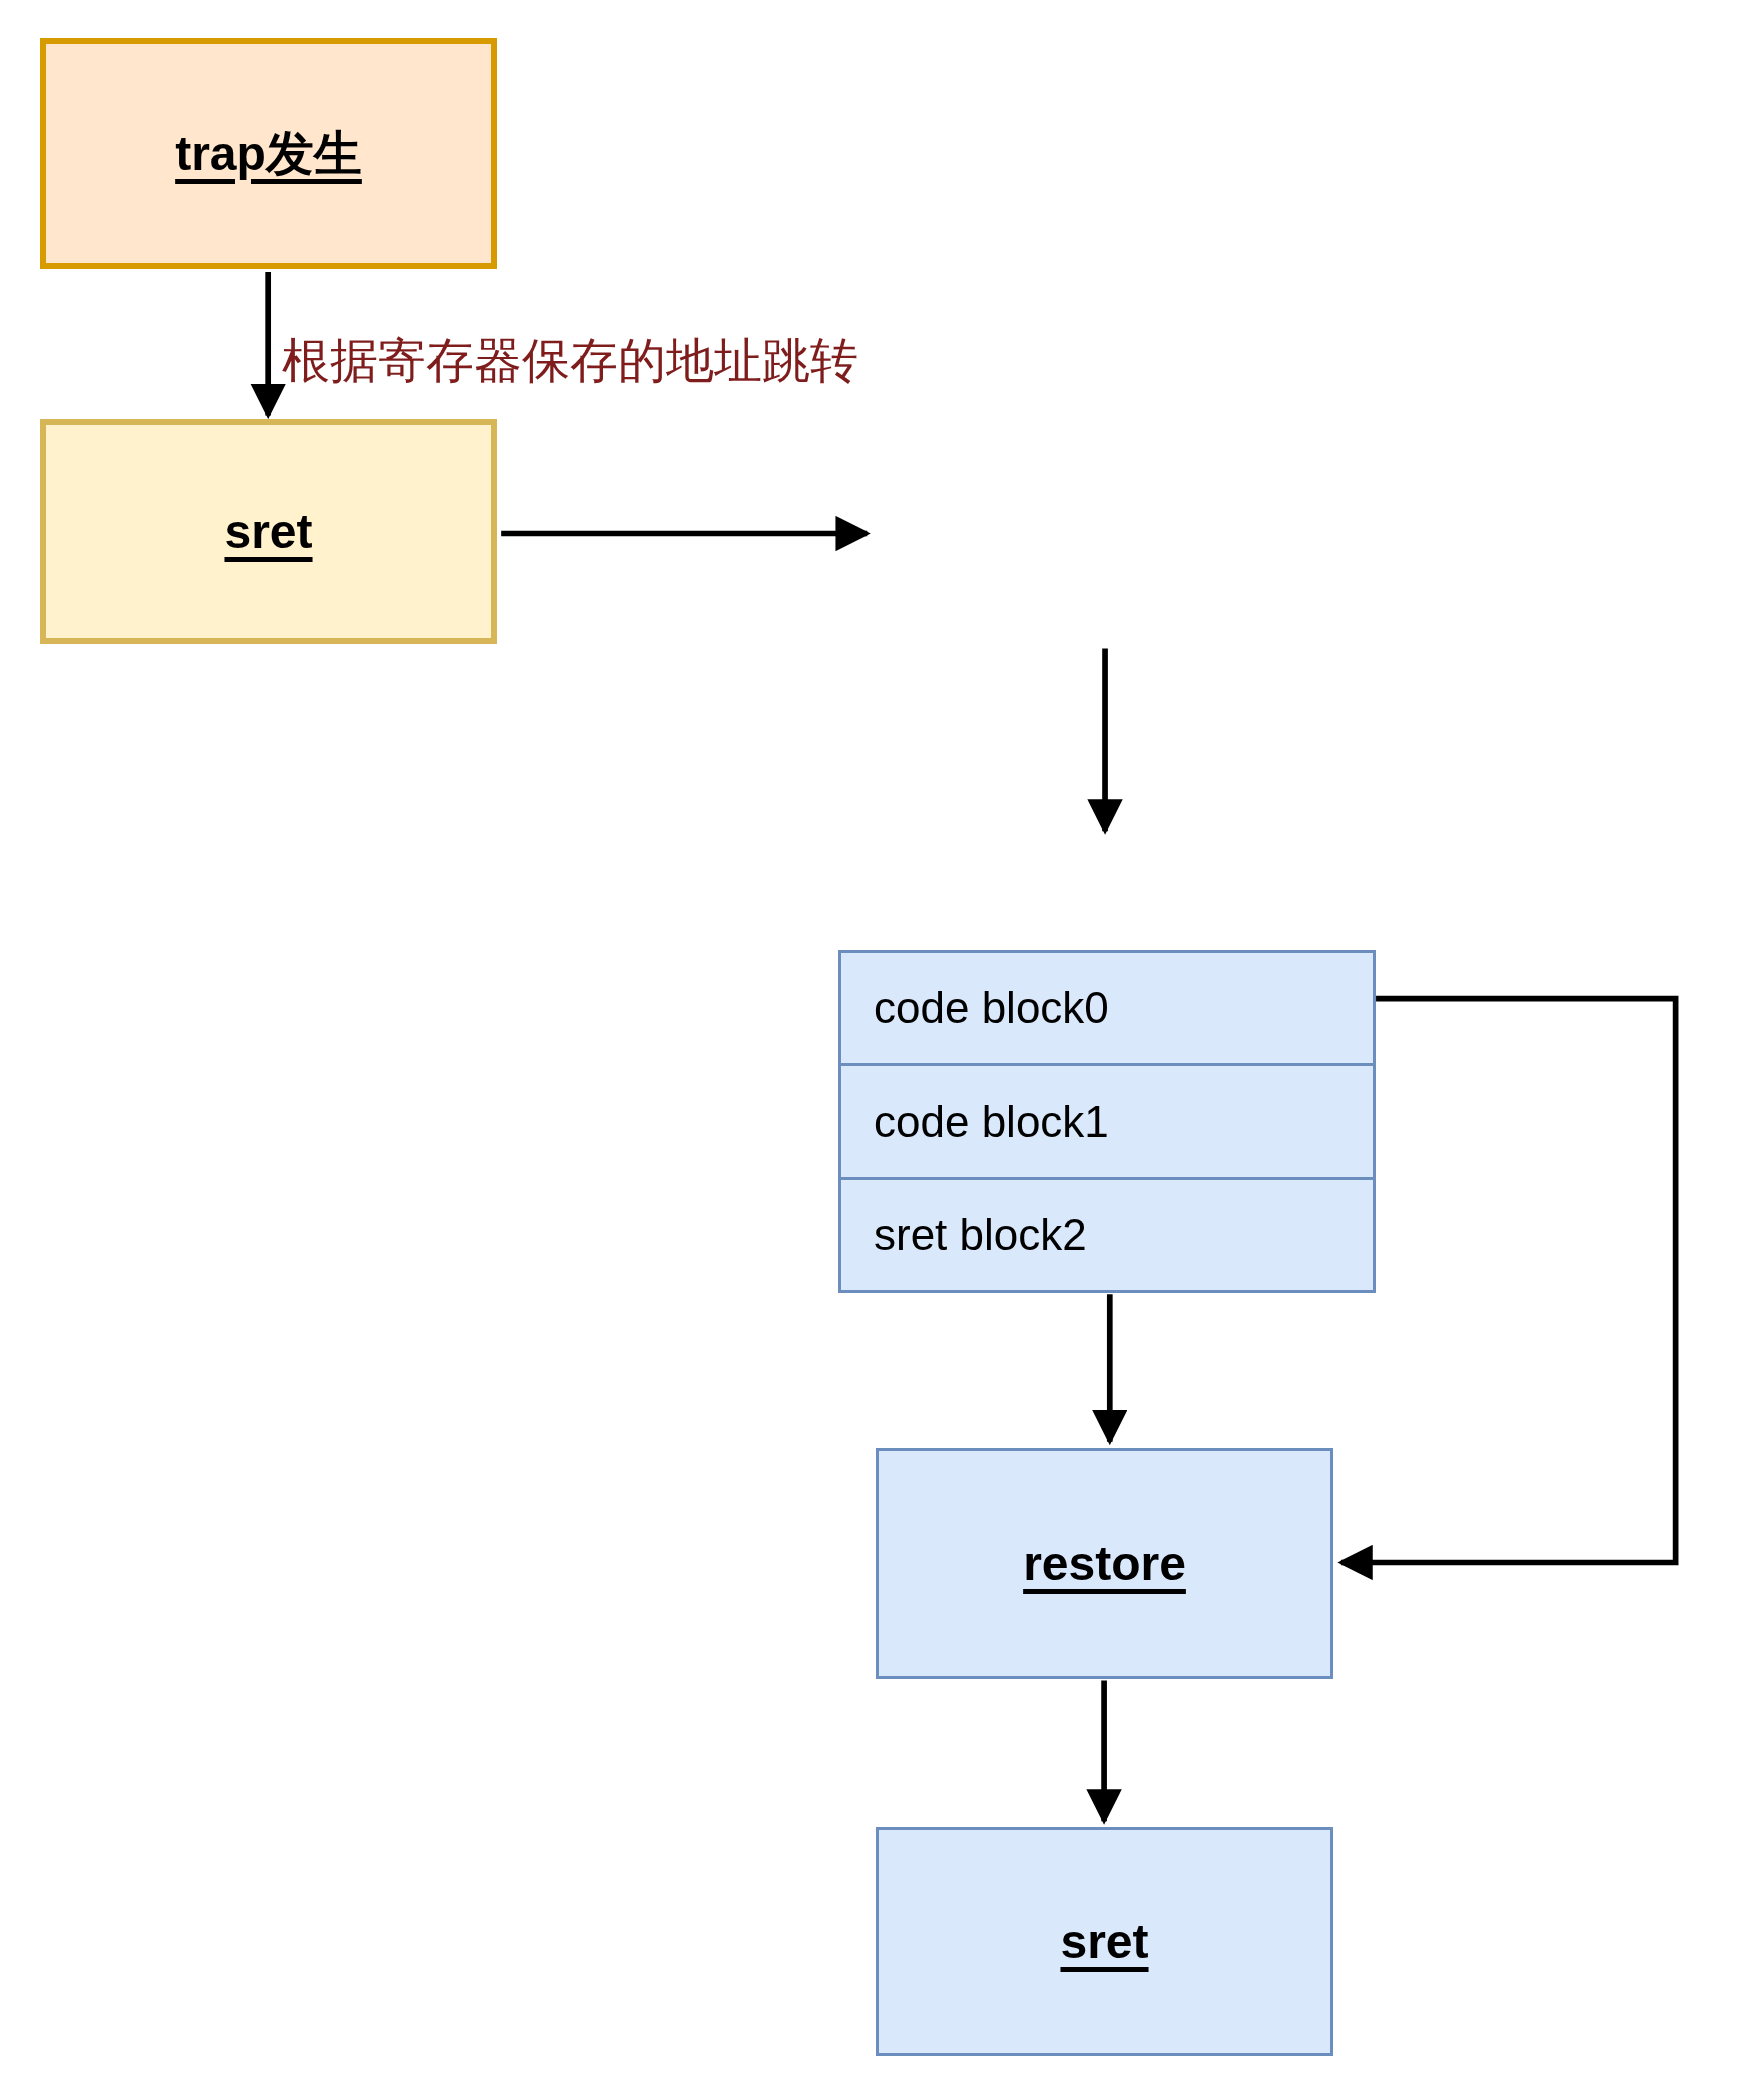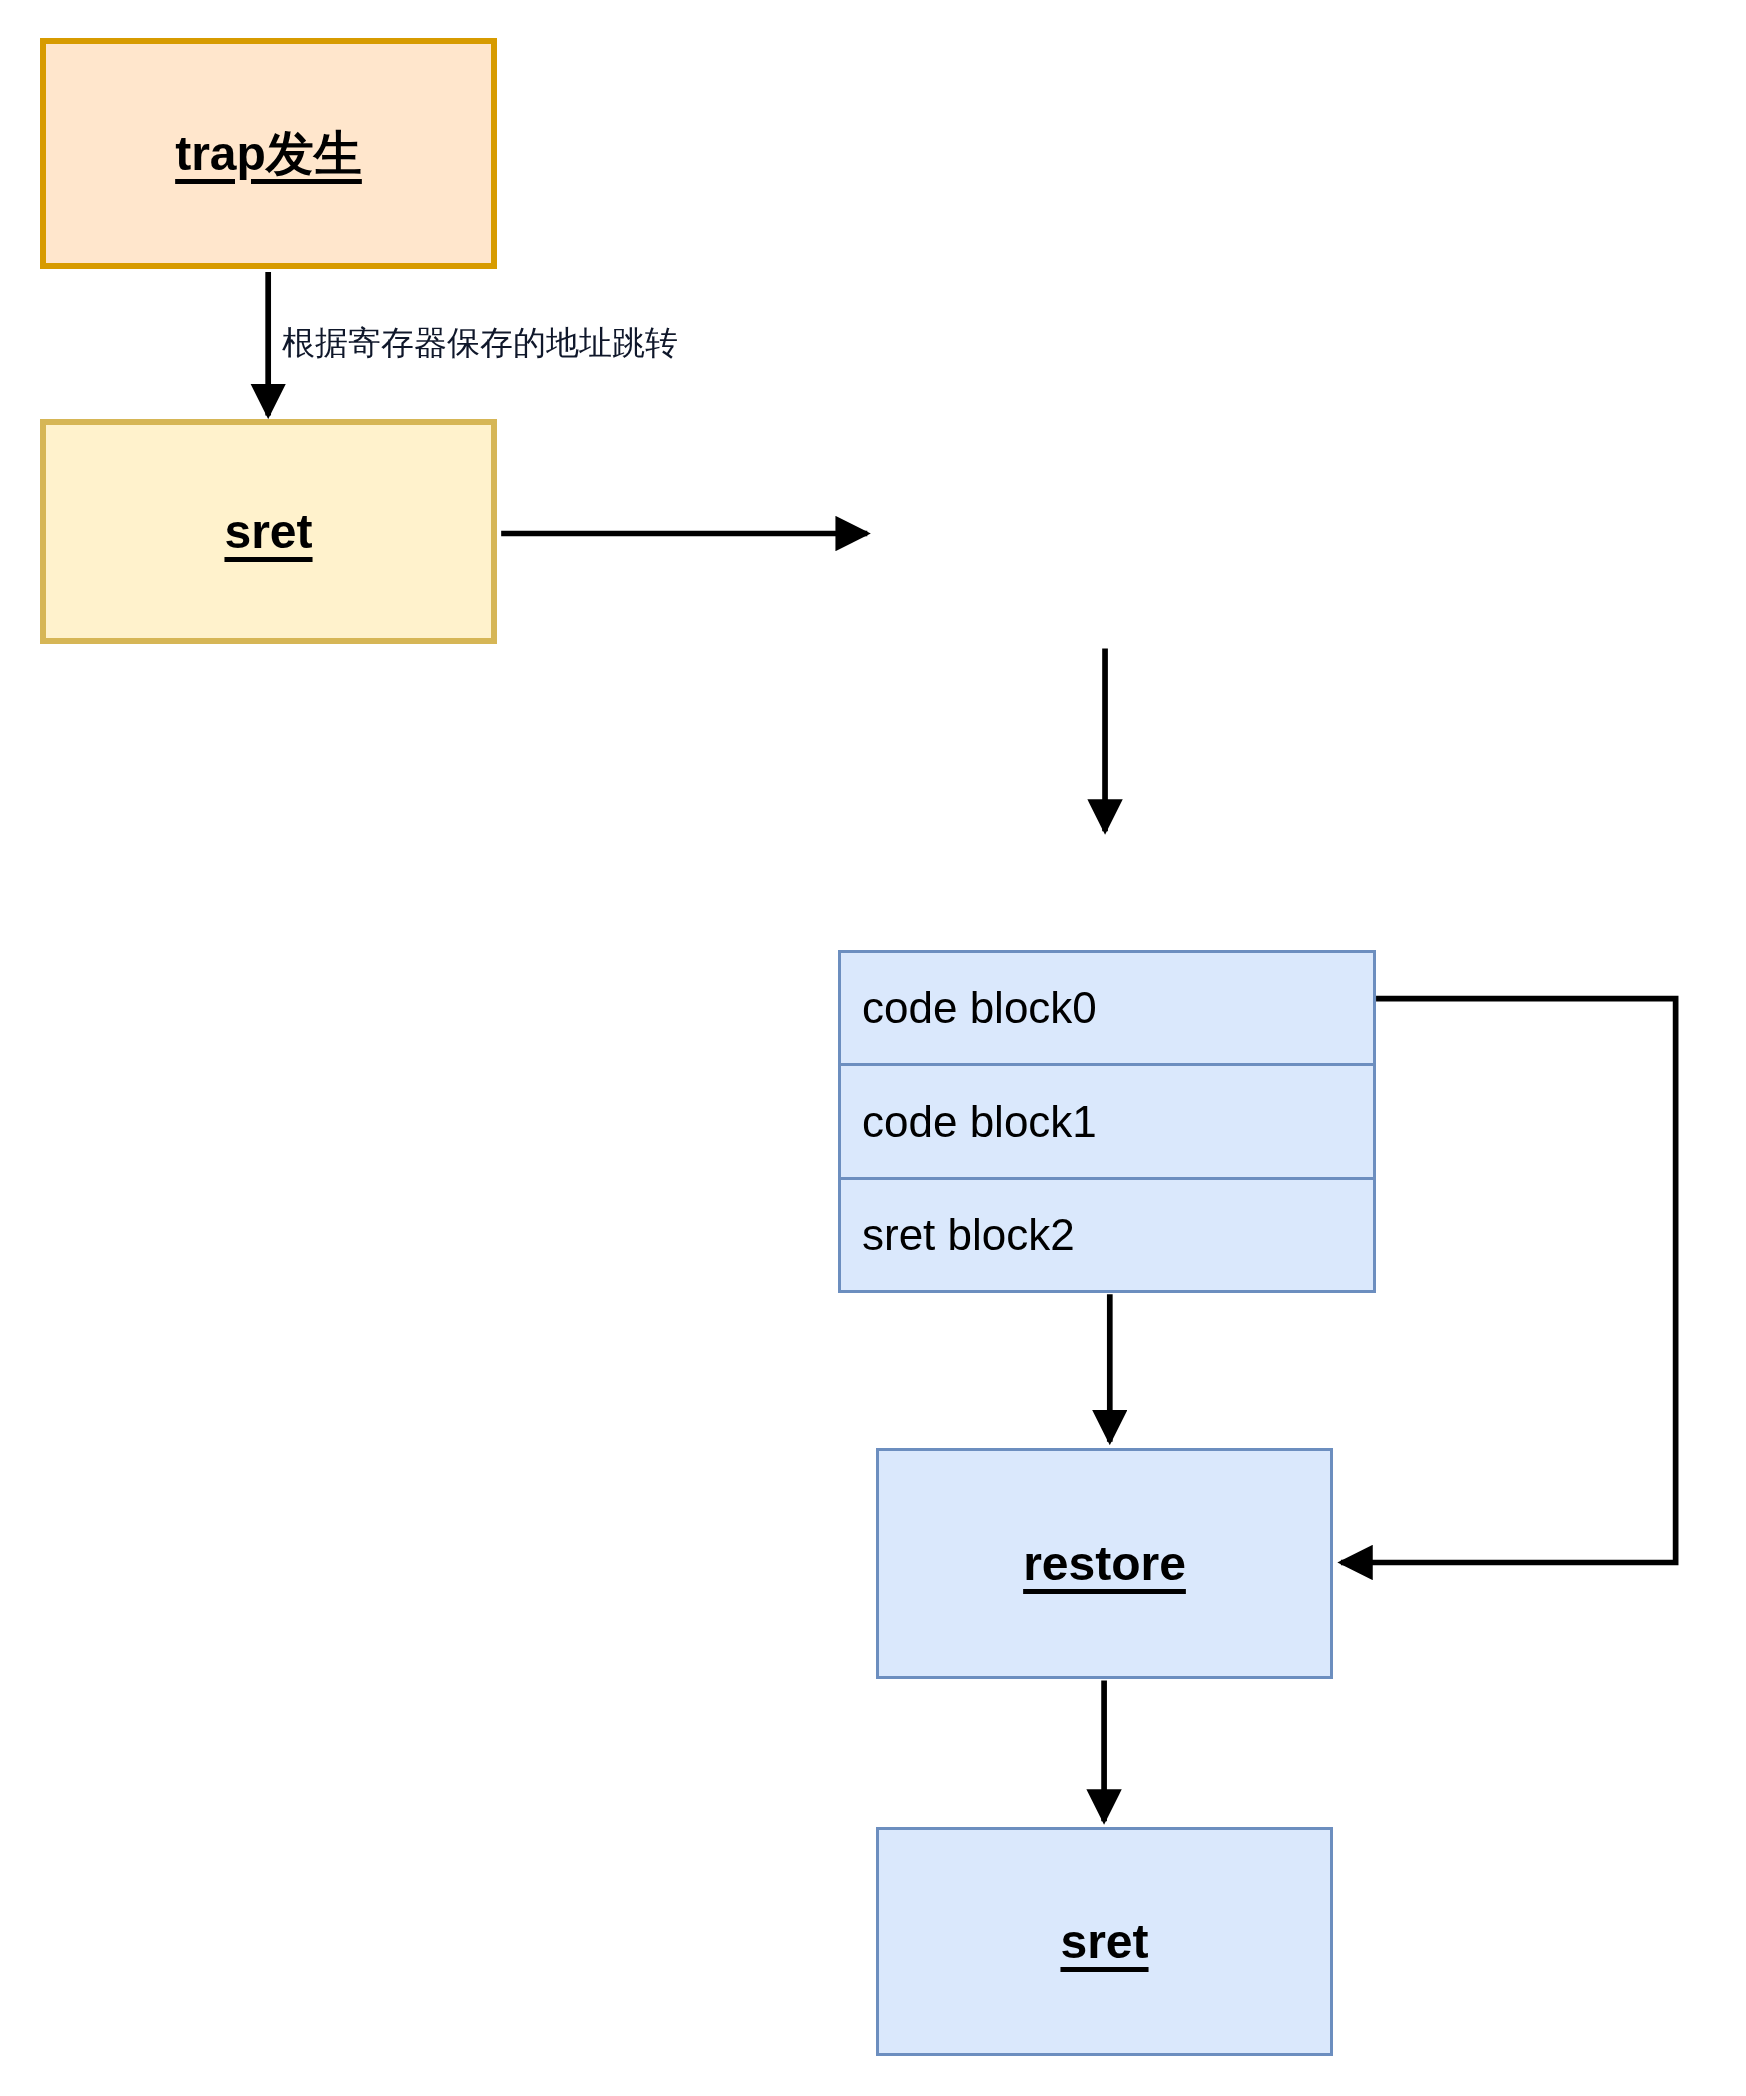--- a/index.html
+++ b/index.html
@@ -69,34 +69,34 @@
     left: 834px; top: 837px; width: 552px; height: 115px;
     background: #F8CECC;
     border: 4.8px solid #B85450;
     font-size: 44px;
   }
   .t-row {
     left: 838px; width: 538px; height: 116px;
     background: #DAE8FC;
     border: 3.8px solid #6C8EBF;
     justify-content: flex-start;
-    padding-left: 21px;
+    padding-left: 33px;
     font-size: 44px;
   }
   .t-row0 { top: 950px; }
   .t-row1 { top: 1063px; height: 117px; text-align: center; }
   .t-row2 { top: 1177px; }
   .edge-label {
     position: absolute;
     left: 282px;
-    top: 316px;
-    font-size: 33px;
+    top: 334px;
+    font-size: 48px;
     line-height: 53px;
     white-space: nowrap;
-    color: #0f172a;
+    color: #7f1d1d;
     z-index: 3;
   }
 </style>
 </head>
 <body>
 
 <div class="canvas">
 
   <svg class="edges" viewBox="0 0 1836 2204" xmlns="http://www.w3.org/2000/svg">
     <defs>

